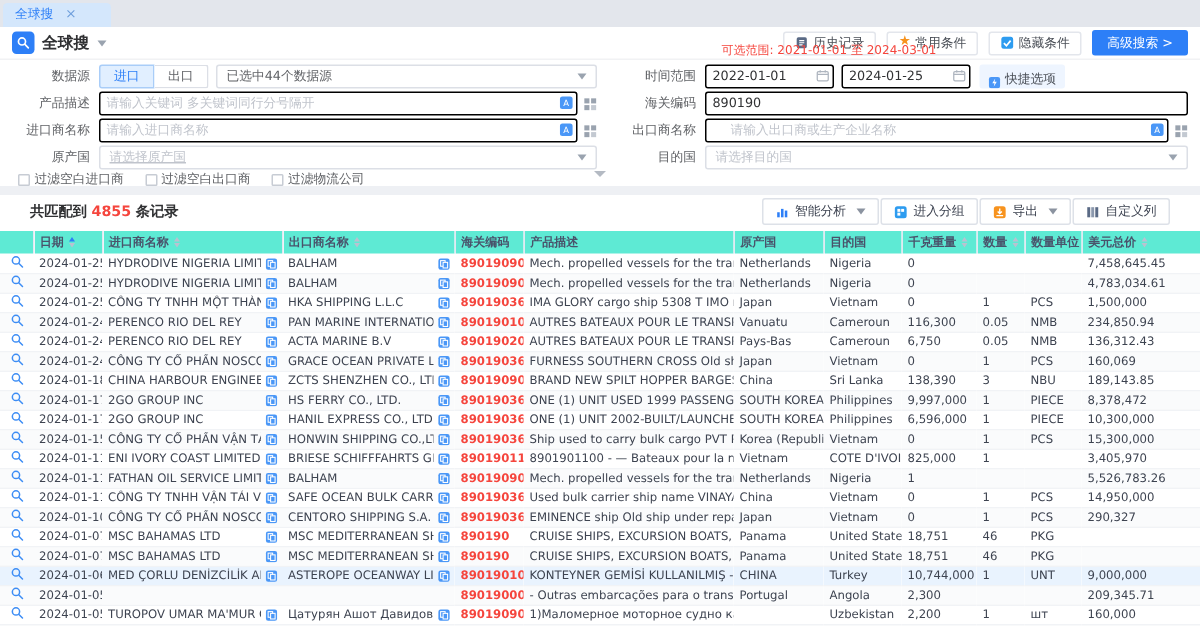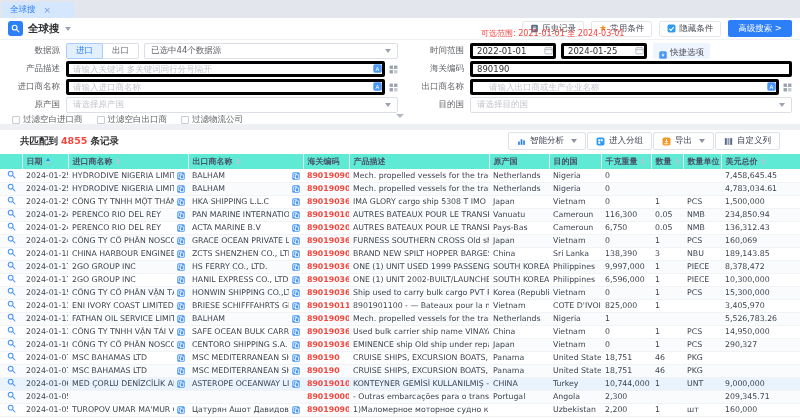--- a/index.html
+++ b/index.html
@@ -24,21 +24,21 @@
 
   
   .redhint { position:absolute; left:481px; top:28px; font-size:8px; color:#f5453d; white-space:nowrap; }
 
   
   .filters { position:absolute; left:0; top:40px; width:800px; height:84px; background:#fff; }
   .frow { position:absolute; height:16px; display:flex; align-items:center; }
   .flabel { font-size:8.5px; color:#606266; text-align:right; flex:none; }
   .lft .flabel { width:52px; margin-right:6px; }
   .rgt .flabel { width:64px; margin-right:6px; }
-  .inp { height:16px; border:3px solid #000000; border-radius:2px; background:#fff; font-size:8.5px; color:#303133; padding:0 4px; font-family:inherit; outline:none; }
+  .inp { height:16px; border:1px solid #000000; border-radius:2px; background:#fff; font-size:8.5px; color:#303133; padding:0 4px; font-family:inherit; outline:none; }
   .inp::placeholder { color:#c0c4cc; }
   .selbox { height:16px; border:1px solid #dcdfe6; border-radius:2px; background:#fff; display:flex; align-items:center; padding:0 6px; color:#c0c4cc; font-size:8.5px; }
   .selbox.hasval { color:#606266; }
   .selbox .caret { margin-left:auto; }
   .toggle { display:flex; }
   .tgl { height:16px; padding:0 9px; display:flex; align-items:center; border:1px solid #dcdfe6; font-size:8.5px; color:#606266; background:#fff; cursor:pointer; }
   .tgl:first-child { border-radius:2px 0 0 2px; }
   .tgl:last-child { border-radius:0 2px 2px 0; border-left:none; }
   .tgl.on { background:#e1efff; color:#2d7ff7; border-color:#a9cdf8; }
   .inwrap { position:relative; display:flex; align-items:center; }
@@ -171,21 +171,21 @@
             <rect x="1" y="1" width="6" height="6" fill="#9aa3af"></rect>
             <rect x="9" y="1" width="6" height="6" fill="#9aa3af"></rect>
             <rect x="1" y="9" width="6" height="6" fill="#9aa3af"></rect>
             <rect x="9" y="9" width="6" height="6" fill="#c3c9d1"></rect>
           </svg>
         </span>
     </div>
 
     <div class="frow lft" style="left:8px; top:57px; width:390px;">
       <span class="flabel">原产国</span>
-      <div class="selbox" style="flex:1;">
+      <div class="selbox" style="flex:1;text-decoration:underline;">
         <span>请选择原产国</span>
         <span class="caret"></span>
       </div>
     </div>
 
     <div class="frow" style="left:12px; top:72px;">
       <span class="cblbl">
           <span class="cbx"></span>
           <span>过滤空白进口商</span>
         </span>

